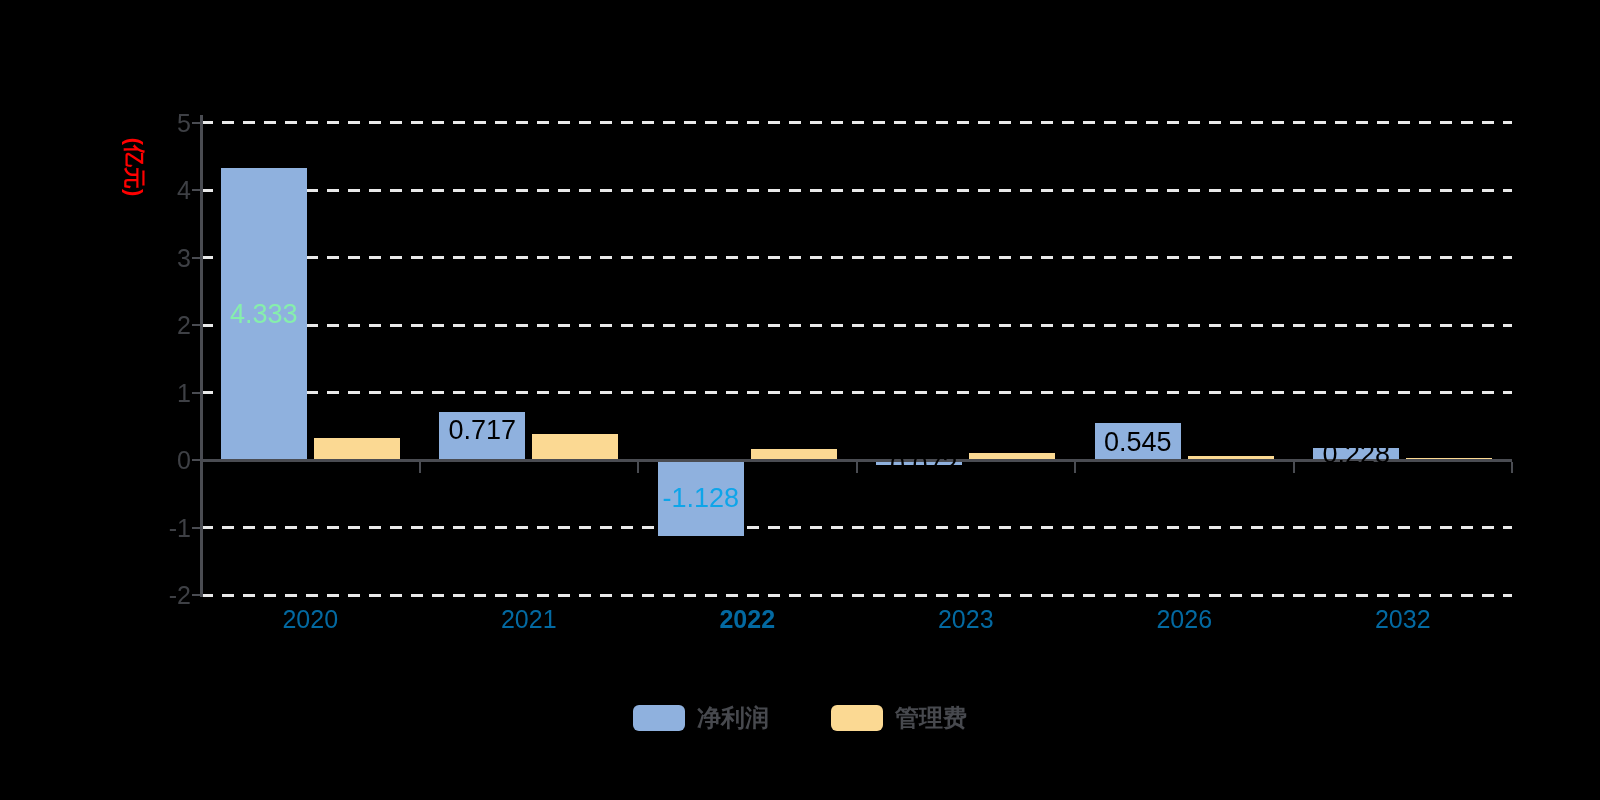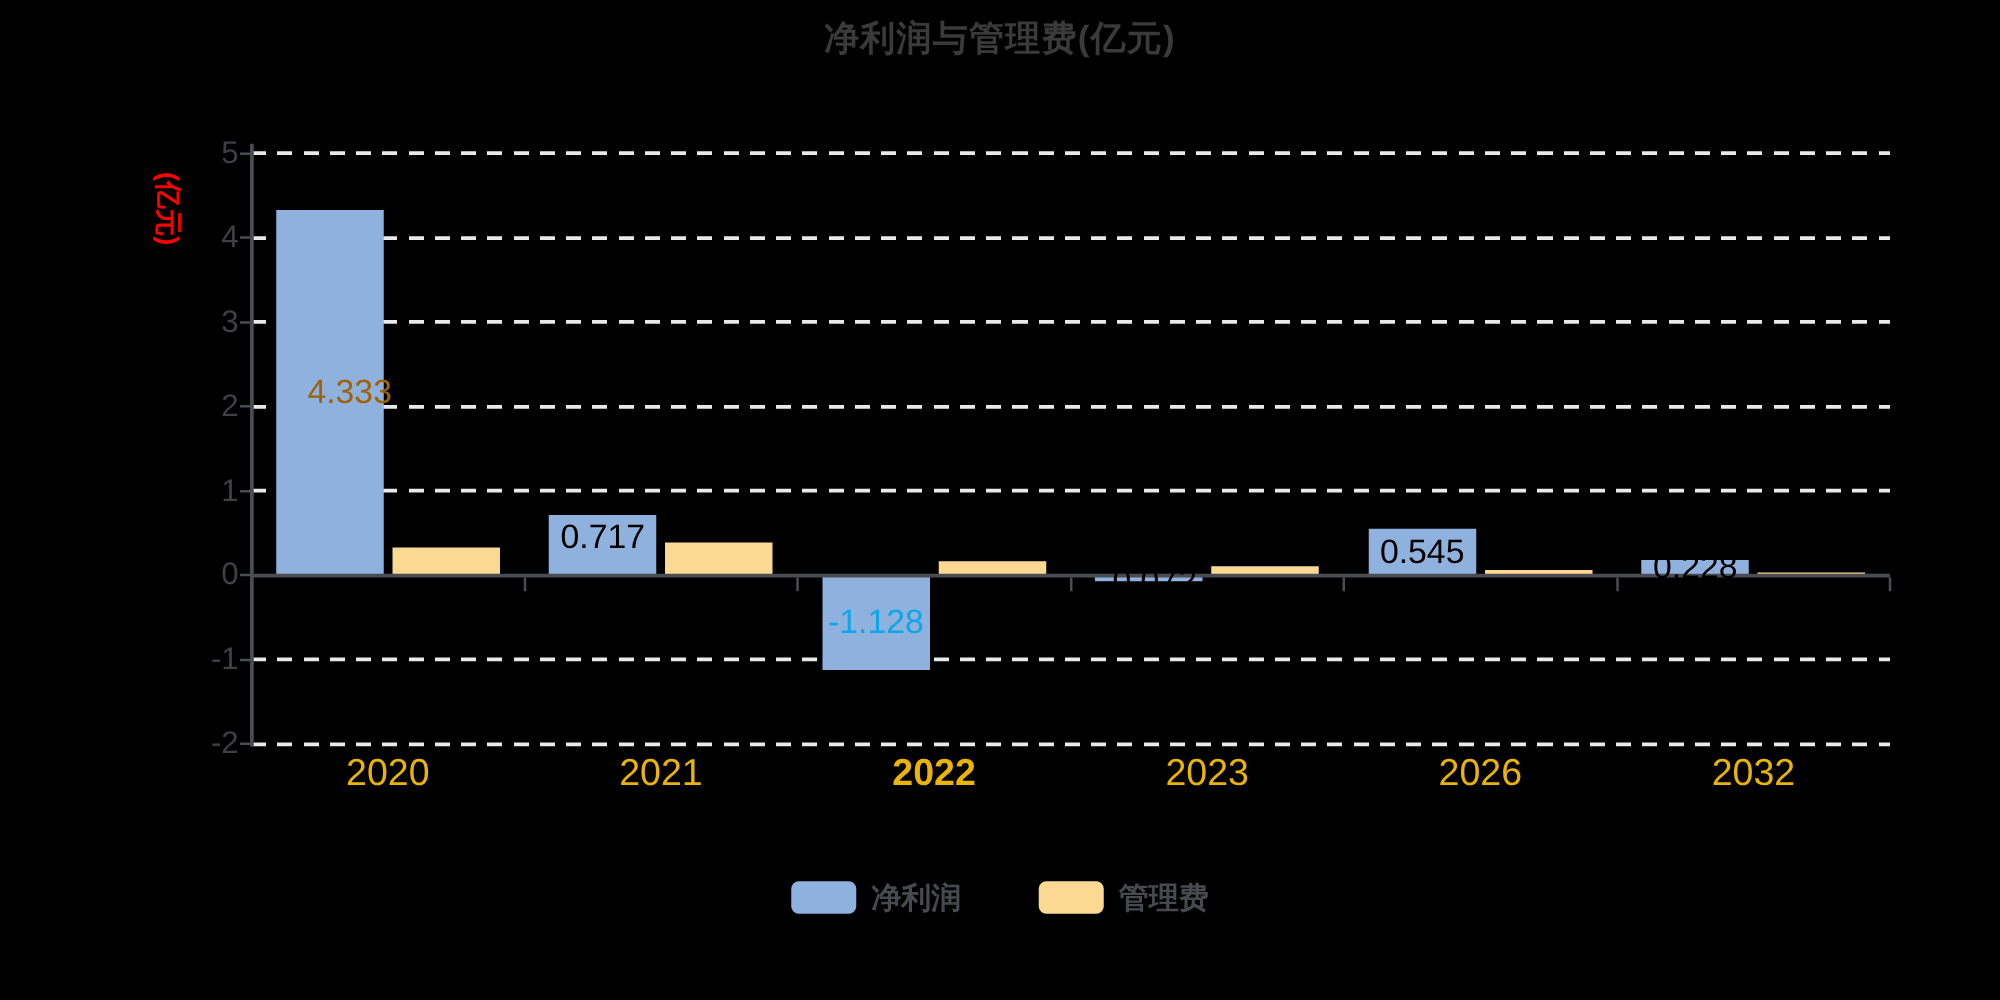--- a/index.html
+++ b/index.html
@@ -9,37 +9,36 @@
                font-size:28px;font-weight:bold;color:#3A3A3A;letter-spacing:1px;}
   .y-axis-name{position:absolute;left:134px;top:167px;transform:translate(-50%,-50%) rotate(90deg);
                color:#FF0000;font-size:22px;font-weight:600;white-space:nowrap;}
   .y-axis-line{position:absolute;width:3px;background:#4A4C52;z-index:4;}
   .zero-line{position:absolute;height:3px;background:#4A4C52;z-index:4;}
   .gridline{position:absolute;height:3px;z-index:1;
             background:repeating-linear-gradient(90deg,#E9E9E9 0,#E9E9E9 12px,transparent 12px,transparent 21px);}
   .tick{position:absolute;background:#4A4C52;z-index:4;}
   .tick-label{position:absolute;color:#3E4045;font-size:25px;transform:translateY(-50%);
               text-align:right;width:60px;}
-  .year-label{position:absolute;color:#eab308;font-size:30px;transform:translate(-50%,-50%);}
+  .year-label{position:absolute;color:#0369a1;font-size:25px;transform:translate(-50%,-50%);}
   .bar{position:absolute;z-index:2;}
   .bar-label{position:absolute;color:#000;font-size:27px;transform:translate(-50%,-50%);
              z-index:6;white-space:nowrap;}
   .legend{position:absolute;top:702px;left:0;width:100%;display:flex;justify-content:center;
           align-items:center;gap:62px;}
   .legend-item{display:flex;align-items:center;gap:12px;cursor:default;}
   .legend-swatch{width:52px;height:26px;border-radius:6px;}
   .legend-label{font-size:24px;font-weight:bold;color:#47494E;}
   .footer-note{position:absolute;top:764px;left:0;width:100%;text-align:center;
                font-size:19px;font-weight:bold;color:#BF8E1B;}
 </style>
 </head>
 <body>
 
 <div class="stage">
-  <div class="chart-title">净利润与管理费(亿元)</div>
   <div class="y-axis-name">(亿元)</div>
   <div id="plot">
       <div class="y-axis-line" style="left: 199.5px; top: 115px; height: 482px;"></div>
       <div class="gridline" style="left: 201px; top: 121px; width: 1311px;"></div>
       <div class="tick" style="left: 192px; top: 121.5px; width: 8px; height: 2px;"></div>
       <div class="tick-label" style="left: 131px; top: 122.5px;">5</div>
       <div class="gridline" style="left: 201px; top: 188.5px; width: 1311px;"></div>
       <div class="tick" style="left: 192px; top: 189px; width: 8px; height: 2px;"></div>
       <div class="tick-label" style="left: 131px; top: 190px;">4</div>
       <div class="gridline" style="left: 201px; top: 256px; width: 1311px;"></div>
@@ -67,21 +66,21 @@
       <div class="tick" style="left: 1074px; top: 461.5px; width: 2px; height: 11px;"></div>
       <div class="tick" style="left: 1292.5px; top: 461.5px; width: 2px; height: 11px;"></div>
       <div class="tick" style="left: 1511px; top: 461.5px; width: 2px; height: 11px;"></div>
       <div class="year-label" style="left: 310.25px; top: 619px;">2020</div>
       <div class="year-label" style="left: 528.75px; top: 619px;">2021</div>
       <div class="year-label" style="left: 747.25px; top: 619px; font-weight: bold;">2022</div>
       <div class="year-label" style="left: 965.75px; top: 619px;">2023</div>
       <div class="year-label" style="left: 1184.25px; top: 619px;">2026</div>
       <div class="year-label" style="left: 1402.75px; top: 619px;">2032</div>
       <div class="bar" style="left: 220.75px; top: 167.522px; width: 86px; height: 292.478px; background: rgb(143, 177, 222);"></div>
-      <div class="bar-label" style="left: 263.75px; top: 313.761px; color: #a16207; margin-left: 16px;">4.333</div>
+      <div class="bar-label" style="left: 263.75px; top: 313.761px; color: #86efac;">4.333</div>
       <div class="bar" style="left: 439.25px; top: 411.603px; width: 86px; height: 48.3975px; background: rgb(143, 177, 222);"></div>
       <div class="bar-label" style="left: 482.25px; top: 430px; color: rgb(0, 0, 0);">0.717</div>
       <div class="bar" style="left: 657.75px; top: 460px; width: 86px; height: 76.14px; background: rgb(143, 177, 222);"></div>
       <div class="bar-label" style="left: 700.75px; top: 498.07px; color: #0ea5e9;">-1.128</div>
       <div class="bar" style="left: 876.25px; top: 460px; width: 86px; height: 4.86px; background: rgb(143, 177, 222);"></div>
       <div class="bar-label" style="left: 919.25px; top: 465px; color: rgb(0, 0, 0);">-0.072</div>
       <div class="bar" style="left: 1094.75px; top: 423.212px; width: 86px; height: 36.7875px; background: rgb(143, 177, 222);"></div>
       <div class="bar-label" style="left: 1137.75px; top: 441.606px; color: rgb(0, 0, 0);">0.545</div>
       <div class="bar" style="left: 1313.25px; top: 448.255px; width: 86px; height: 11.745px; background: rgb(143, 177, 222);"></div>
       <div class="bar-label" style="left: 1356.25px; top: 454.127px; color: rgb(0, 0, 0);">0.228</div>

